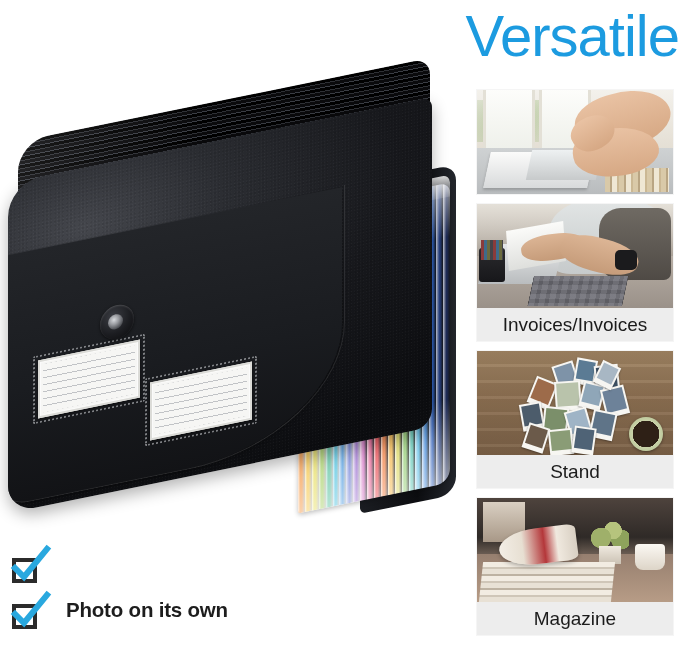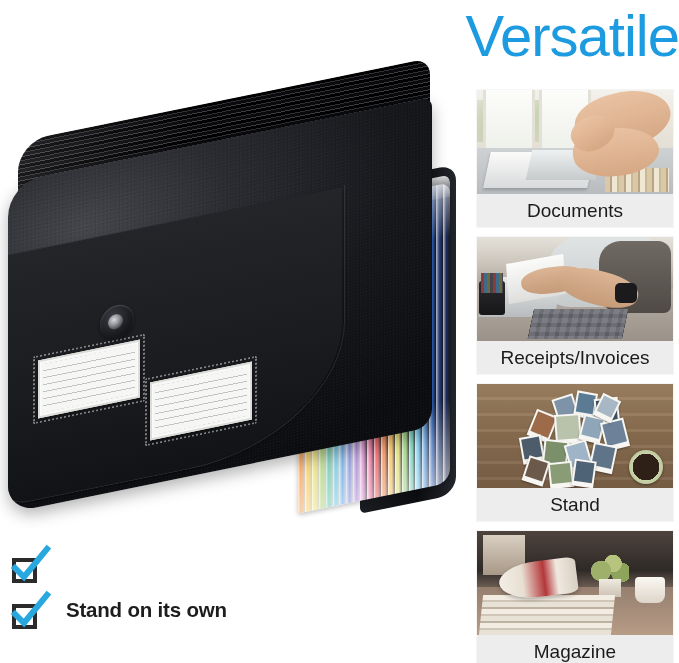--- a/index.html
+++ b/index.html
@@ -527,38 +527,37 @@
       <div class="win a"></div>
       <div class="win b"></div>
       <div class="desk"></div>
       <div class="folder"></div>
       <div class="folder2"></div>
       <div class="tabs"></div>
       <div class="hand h1"></div>
       <div class="hand h2"></div>
       <div class="hand h3"></div>
     </div>
-    <div class="panel-caption">Documents</div>
   </div>
 
   <div class="panel">
     <div class="panel-photo sc-rec">
       <div class="bgblur"></div>
       <div class="person"></div>
       <div class="apron"></div>
       <div class="laptop"></div>
       <div class="paper"></div>
       <div class="arm a2"></div>
       <div class="calc"></div>
       <div class="arm a1"></div>
       <div class="watch"></div>
       <div class="cup"></div>
       <div class="pens"></div>
     </div>
-    <div class="panel-caption">Receipts/Invoices</div>
+    <div class="panel-caption">Invoices/Invoices</div>
   </div>
 
   <div class="panel">
     <div class="panel-photo sc-pho">
       <div class="pile" id="photo-pile">
           <div class="pic" style="left: 44px; top: 4px; width: 22px; height: 27px; transform: rotate(-18deg);">
             <i style="background: rgb(126, 147, 168);"></i>
           </div>
           <div class="pic" style="left: 64px; top: 0px; width: 21px; height: 26px; transform: rotate(10deg);">
             <i style="background: rgb(91, 123, 148);"></i>
@@ -634,16 +633,16 @@
     </div>
   </div>
 
   <div class="feature-row">
     <div class="check">
       <div class="box"></div>
       <svg viewBox="0 0 38 38">
         <path d="M4 20 L13 29 L36 1" fill="none" stroke="#29A8DF" stroke-width="6" stroke-linecap="square" stroke-linejoin="miter"></path>
       </svg>
     </div>
-    <div class="feature-text">Stand on its own</div>
+    <div class="feature-text">Photo on its own</div>
   </div>
 
 </div>
 
 </body></html>

